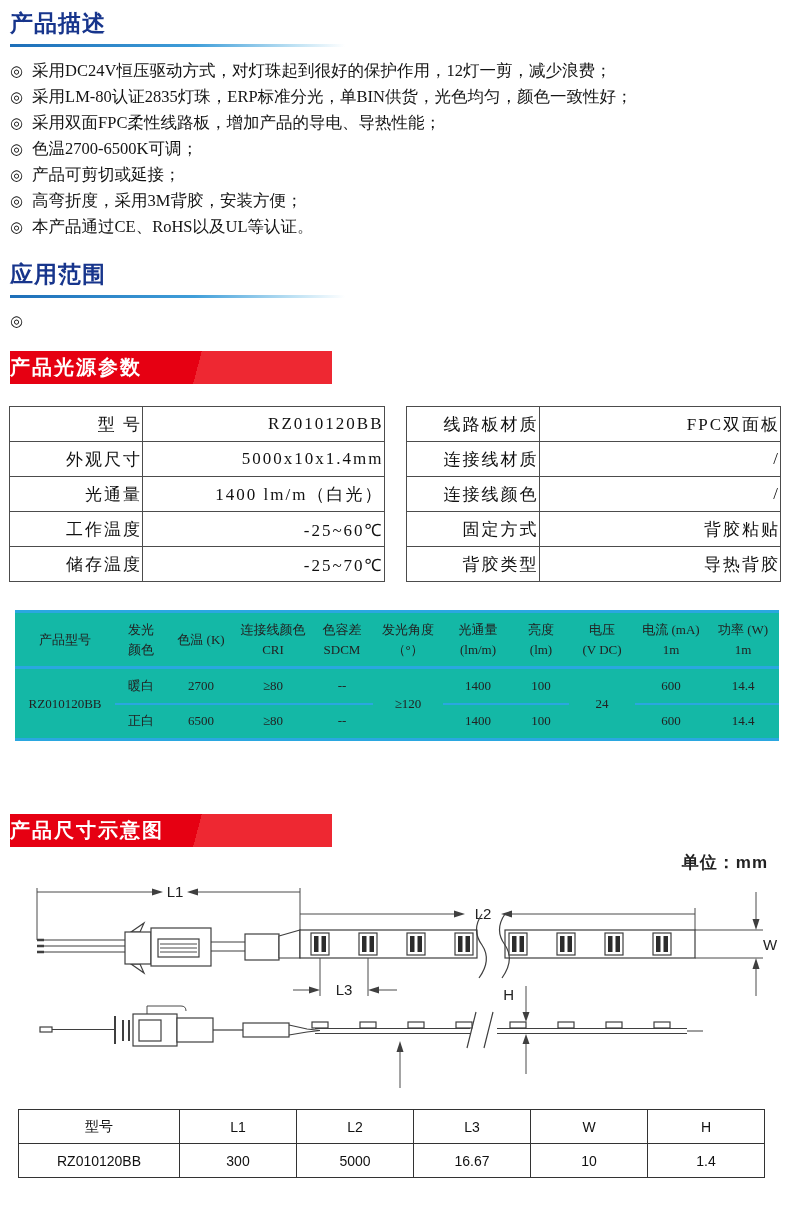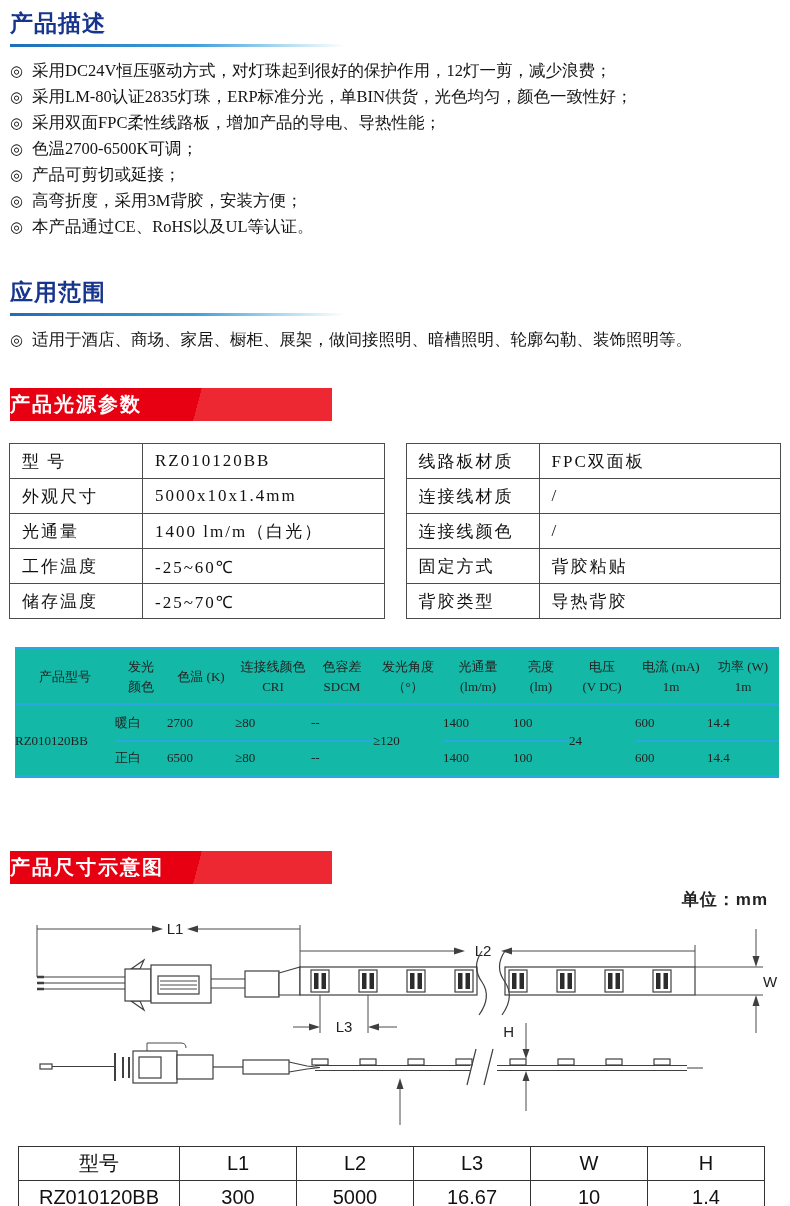--- a/index.html
+++ b/index.html
@@ -6,21 +6,21 @@
   html,body { background:#ffffff; }
   .page {
     position:relative;
     width:790px; height:1206px;
     background:#ffffff;
     font-family:"Liberation Serif", serif;
     color:#1c1c1c;
     overflow:hidden;
   }
   
-  .sec { padding:18px 10px; }
+  .sec { padding:0 10px; }
   .sec-title {
     font-family:"Liberation Sans", sans-serif;
     font-size:23px; font-weight:bold; color:#17358c;
     letter-spacing:1px;
   }
   .title-underline {
     margin-top:5px; height:3px; width:335px;
     background:linear-gradient(to right,#1d6eb8 0%,#3f9ed9 55%,#bfe2f4 85%,rgba(255,255,255,0) 100%);
   }
   
@@ -33,41 +33,41 @@
   
   .red-banner {
     margin-left:10px; width:322px; height:33px;
     background:linear-gradient(105deg,#e60012 58%,#ee2832 58%);
     color:#ffffff; font-family:"Liberation Sans", sans-serif;
     font-size:20px; font-weight:bold; letter-spacing:2px;
     line-height:33px; 
   }
   
   .spec-wrap { display:flex; gap:21px; margin:22px 9px 0 9px; }
-  .spec-table { border-collapse:collapse; flex:1; table-layout:fixed; }
+  .spec-table { border-collapse:collapse; flex:1; table-layout:fixed;text-align:right; }
   .spec-table td {
     border:1px solid #4c4c4c; height:35px;
     font-size:17px; letter-spacing:2px; color:#111;
     padding:0 0 0 12px; vertical-align:middle;
   }
   .spec-table td.lbl { width:133px; }
   
   .blue-table {
     margin:28px 0 0 15px; width:760px;
     border-collapse:collapse; table-layout:fixed;
     background:#14b8a6;
     border-top:3px solid #2aa7e0; border-bottom:3px solid #2aa7e0;
     font-size:13px; color:#222;
   }
   .blue-table th {
     font-weight:normal; text-align:center; vertical-align:middle;
     padding:7px 0 6px 0; border-bottom:3px solid #2aa7e0;
     line-height:20px;
   }
-  .blue-table td { text-align:left; vertical-align:middle; height:36px; }
+  .blue-table td { text-align:center; vertical-align:middle; height:36px; }
   .blue-table tr.r2 > td { border-top:2px solid #2aa7e0; }
   
   .unit-note {
     margin-top:4px; padding-right:22px; text-align:right;
     font-family:"Liberation Sans", sans-serif;
     font-size:17px; font-weight:bold; color:#222; letter-spacing:1px;
   }
   
   .diagram { display:block; margin:4px 0 0 15px; }
   .diagram .ln   { stroke:#3f3f3f; stroke-width:1.2; fill:none; }
@@ -78,21 +78,21 @@
   .diagram text  {
     font-family:"Liberation Sans", sans-serif; font-size:15px; fill:#222;
   }
   
   .dim-table {
     margin:16px 0 0 18px; width:747px;
     border-collapse:collapse; table-layout:fixed;
     font-family:"Liberation Sans", sans-serif; text-align:center;
   }
   .dim-table th, .dim-table td {
-    border:1.5px solid #333; height:34px; font-weight:normal; font-size:20px; color:#111;
+    border:1.5px solid #333; height:34px; font-weight:normal; font-size:14px; color:#111;
   }
   .dim-table col.c0 { width:161px; }
 </style>
 </head>
 <body>
 
 <div class="page">
 
   <section class="sec" style="padding-top:8px;">
     <h2 class="sec-title">产品描述</h2>
@@ -128,21 +128,20 @@
         </li>
     </ul>
   </section>
 
   <section class="sec" style="padding-top:19px;">
     <h2 class="sec-title">应用范围</h2>
     <div class="title-underline"></div>
     <ul class="bullets">
       <li>
           <span class="mark">◎</span>
-          <span>适用于酒店、商场、家居、橱柜、展架，做间接照明、暗槽照明、轮廓勾勒、装饰照明等。</span>
         </li>
     </ul>
   </section>
 
   <div class="red-banner" style="margin-top:17px;">
     <span>产品光源参数</span>
   </div>
 
   <div class="spec-wrap">
     <table class="spec-table">

